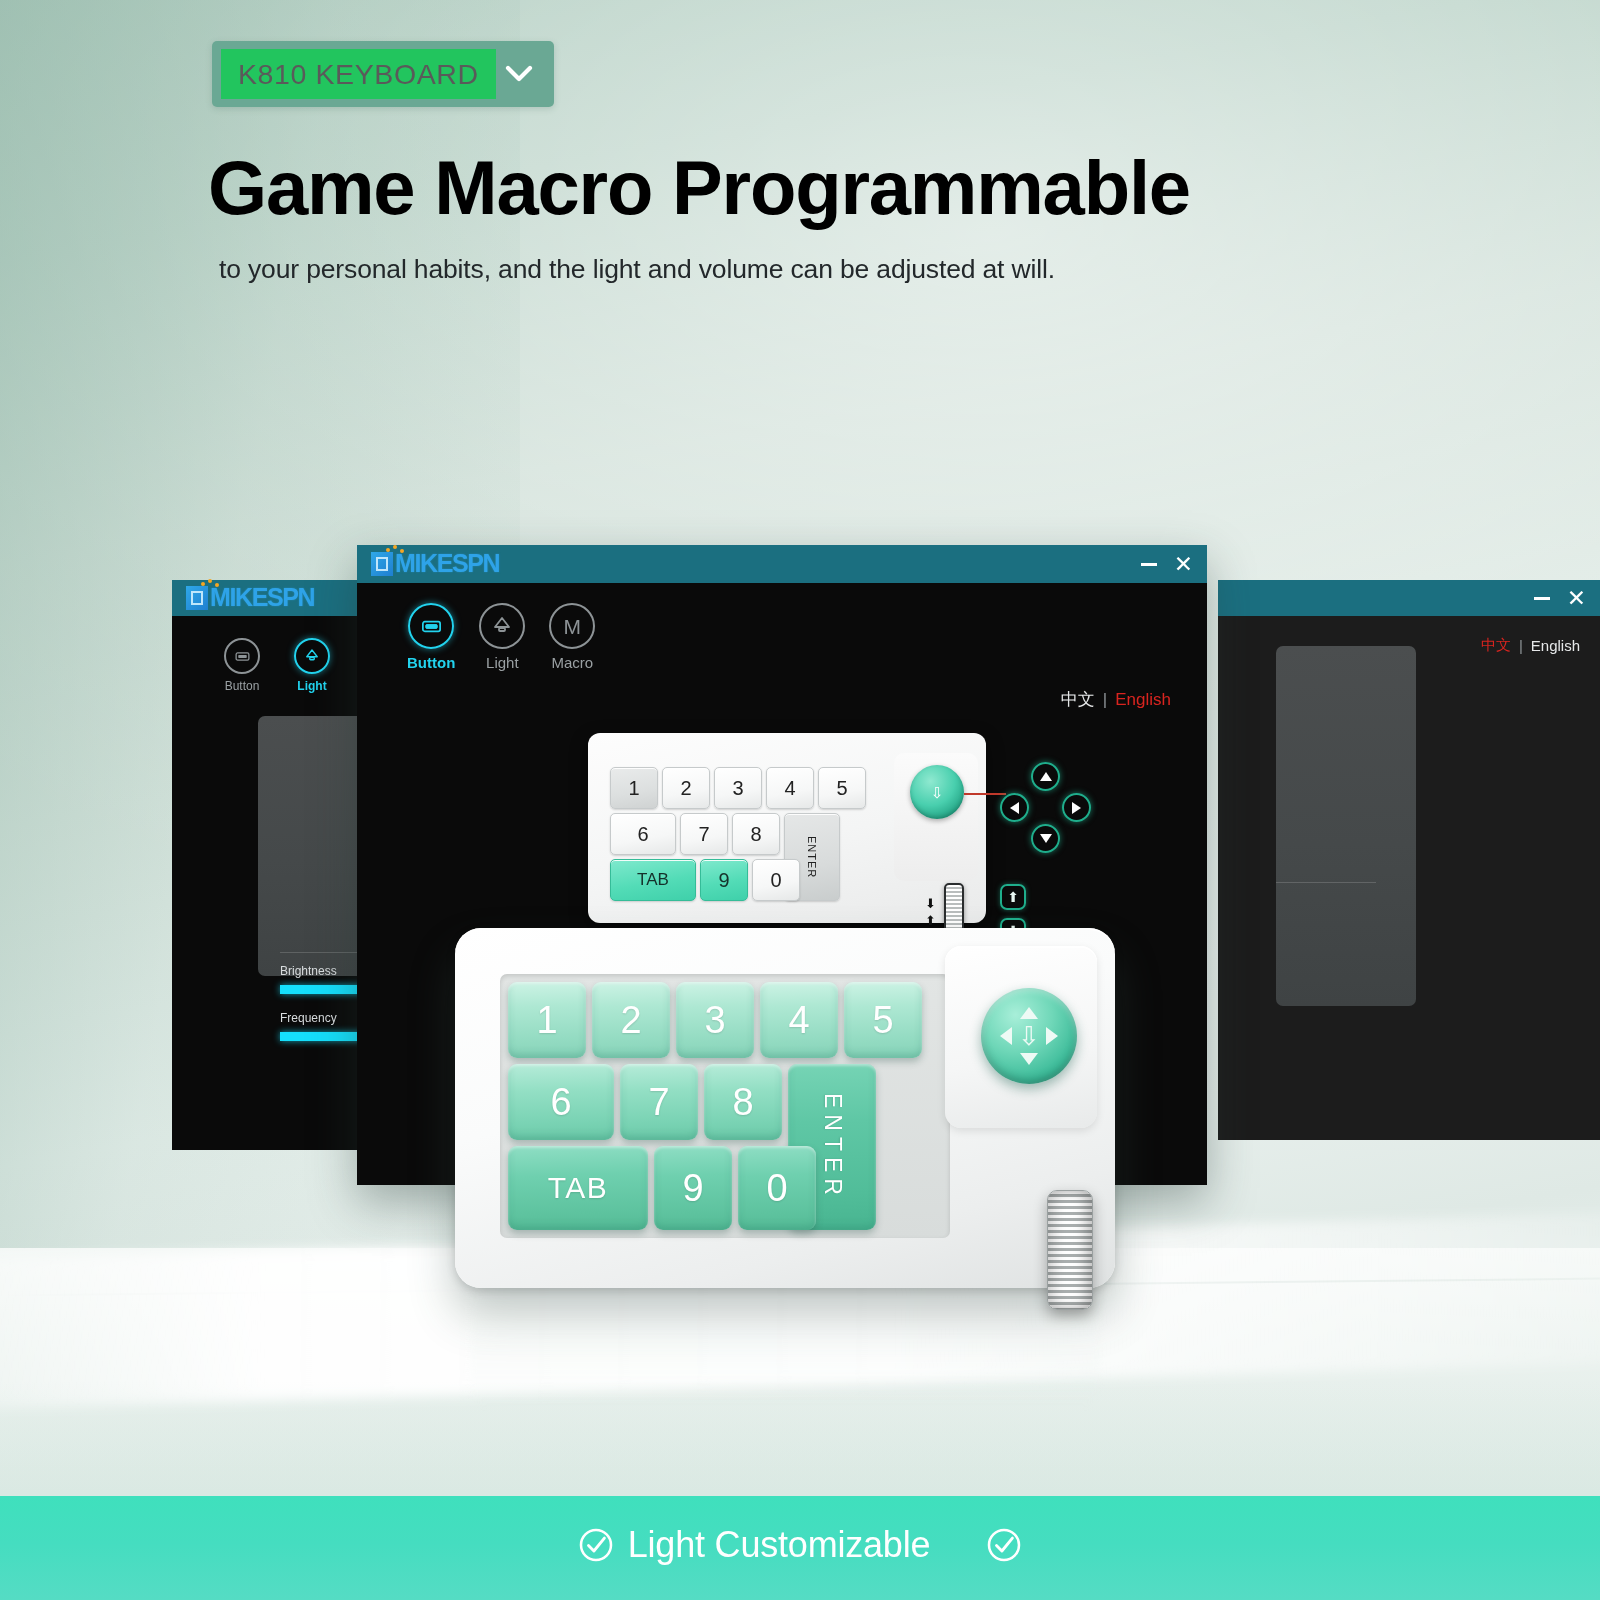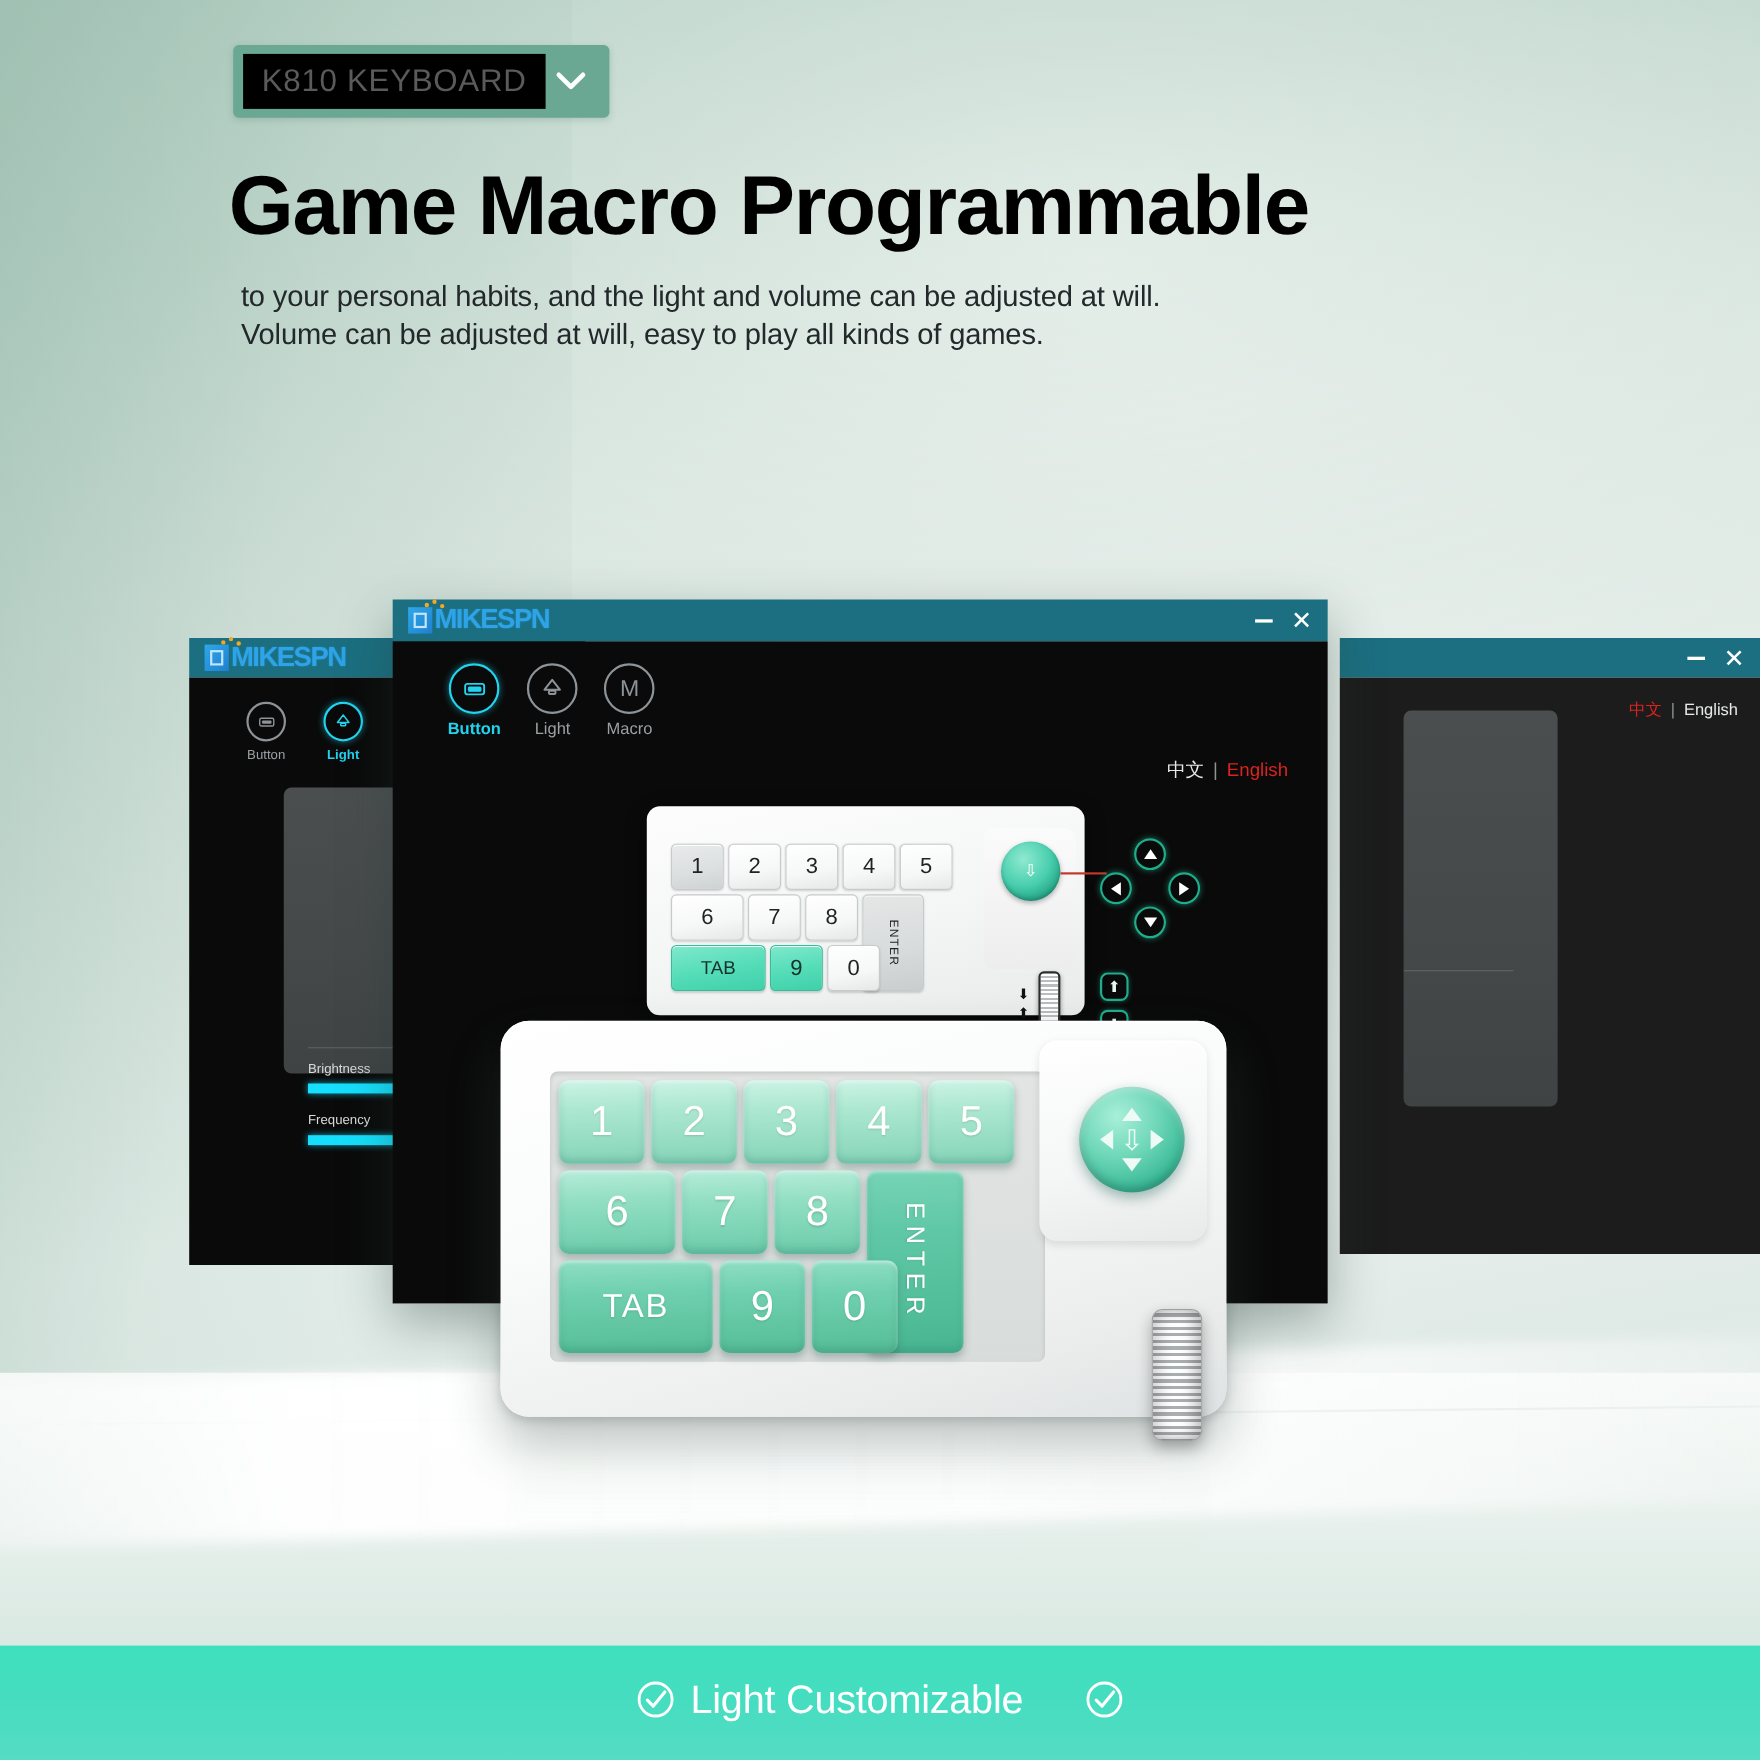--- a/index.html
+++ b/index.html
@@ -47,21 +47,21 @@
 
   
   .badge {
     position: absolute; left: 212px; top: 41px;
     height: 66px; display: flex; align-items: center;
     background: #6aa894; border-radius: 5px;
     padding: 8px 12px 8px 9px;
     box-shadow: 0 2px 6px rgba(70,110,95,0.22);
   }
   .badge-field {
-    background: #000000; height: 50px;
+    background: #22c55e; height: 50px;
     display: flex; align-items: center; padding: 0 17px;
     font-size: 28.5px; letter-spacing: 0.6px; color: #5a5a5a;
     white-space: nowrap;
   }
   .badge-chev {
     width: 46px; height: 50px; display: flex; align-items: center; justify-content: center;
   }
   .badge-chev svg { width: 30px; height: 22px; }
 
   
@@ -293,21 +293,20 @@
   <div class="badge-chev">
     <svg viewBox="0 0 30 22">
         <path d="M4 5 L15 16 L26 5" fill="none" stroke="#ffffff" stroke-width="4.2" stroke-linecap="round" stroke-linejoin="round"></path>
       </svg>
   </div>
 </div>
 
 <div class="headline">Game Macro Programmable</div>
 <div class="subcopy">
   <div>to your personal habits, and the light and volume can be adjusted at will.</div>
-  <div>Volume can be adjusted at will, easy to play all kinds of games.</div>
 </div>
 
 <div class="win" style="left:1218px; top:580px; width:382px; height:560px;">
   <div class="win-bar" style="height:36px;">
     <div></div>
     <div class="win-ctrls">
       <span class="ctrl-min"></span>
       <span class="ctrl-close">✕</span>
     </div>
   </div>

